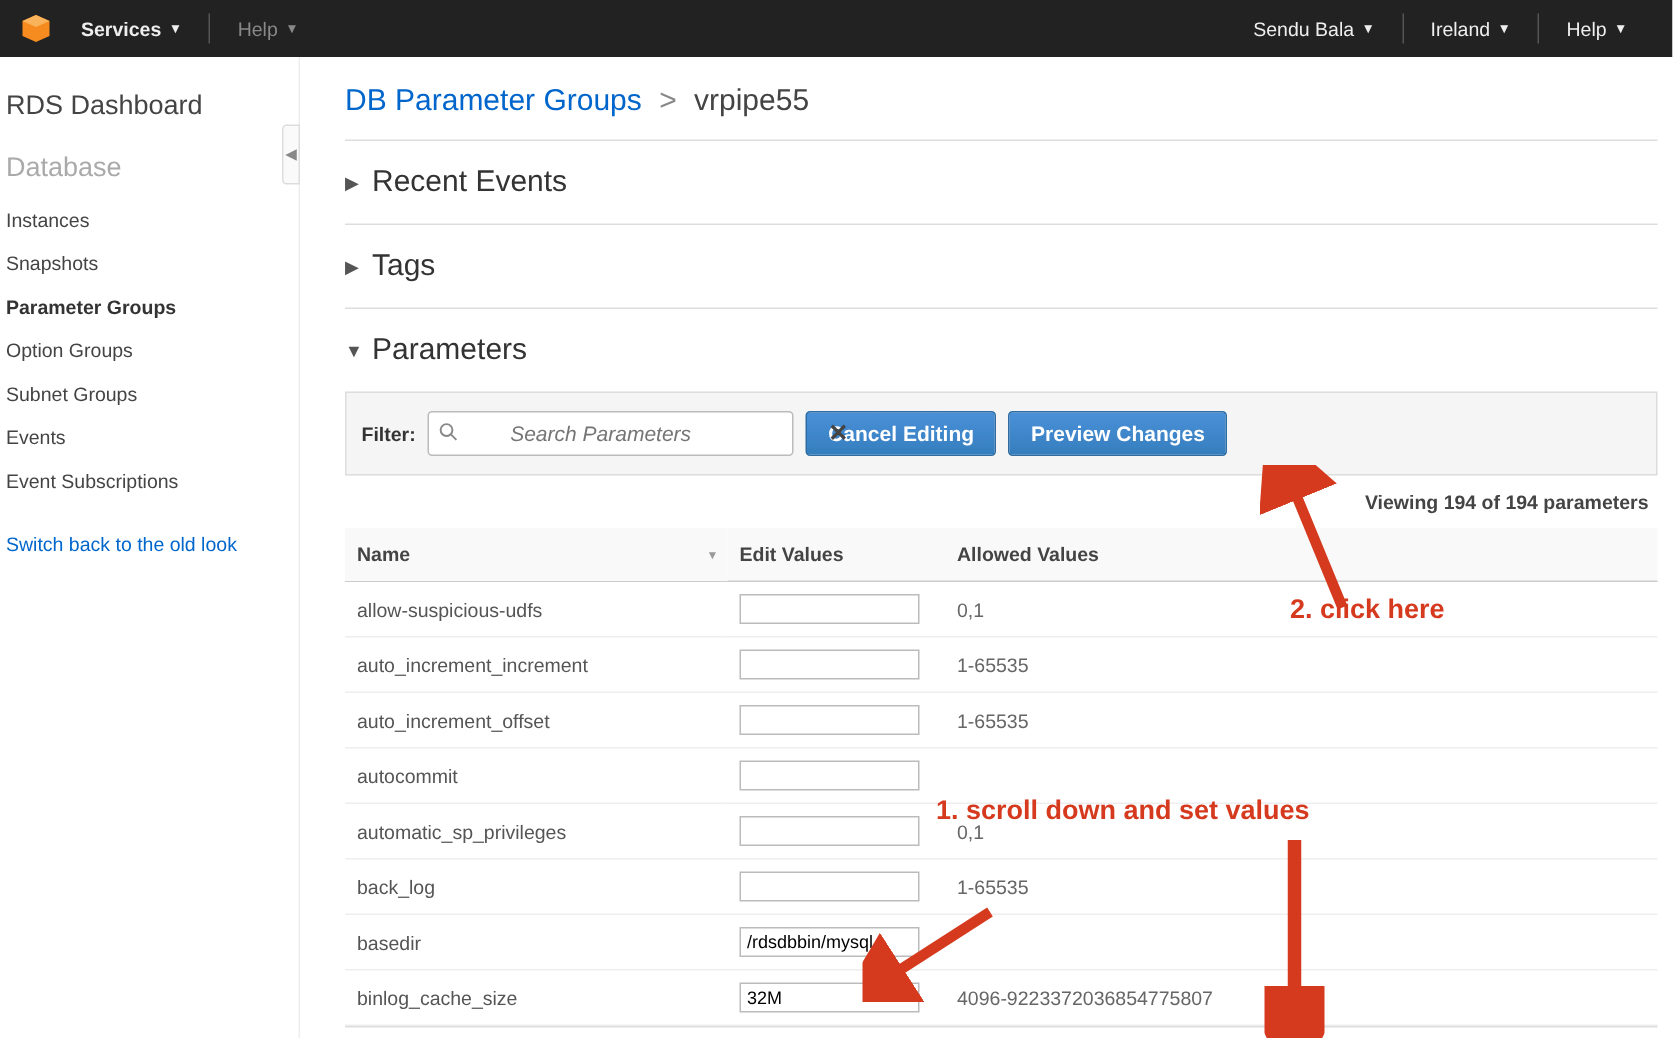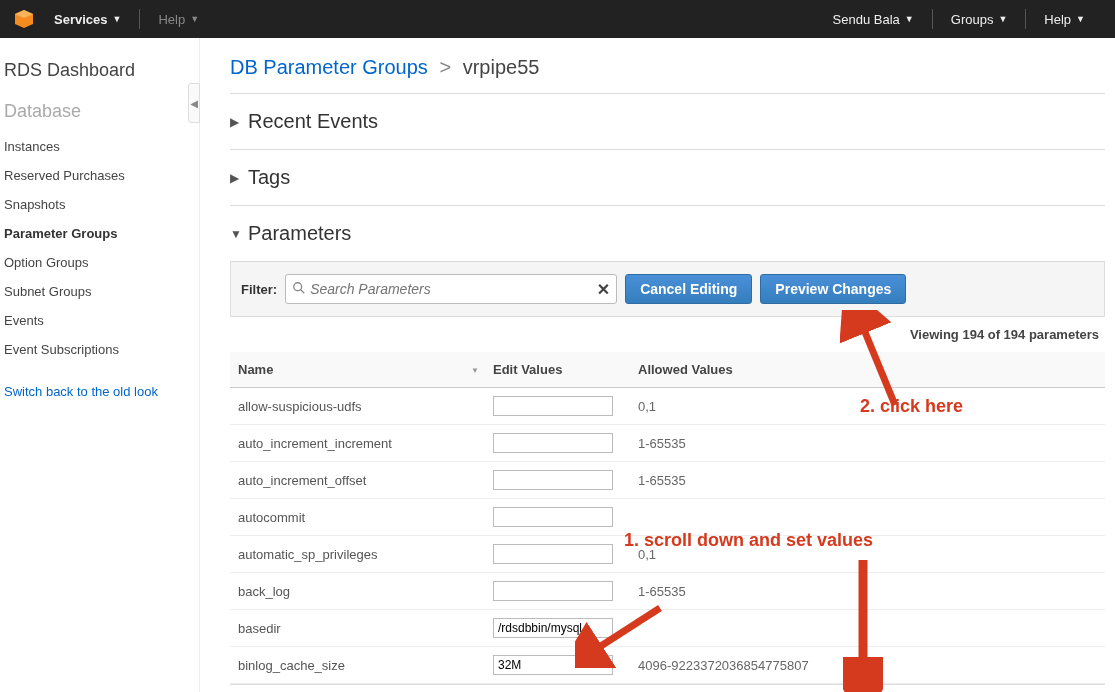--- a/index.html
+++ b/index.html
@@ -35,21 +35,21 @@
 
 .section { border-top: 1px solid #ddd; }
 .section:last-of-type { border-bottom: 1px solid #ddd; }
 .section-header { display: flex; align-items: center; padding: 16px 0; cursor: pointer; }
 .section-header .tri { width: 18px; font-size: 12px; color: #555; }
 .section-header .title { font-size: 20px; color: #333; }
 
 
 .filter-bar { background: #f5f5f5; border: 1px solid #ddd; padding: 12px 10px; display: flex; align-items: center; gap: 8px; }
 .filter-bar .label { font-weight: bold; font-size: 13px; }
-.search-wrap { position: relative; display: flex; align-items: center; border: 1px solid #bbb; background: #fff; border-radius: 3px; padding: 2px 6px; width: 332px; }
+.search-wrap { position: relative; display: flex; align-items: center; border: 1px solid #bbb; background: #fff; border-radius: 3px; padding: 2px 6px; width: 244px; gap: 30px; }
 .search-wrap .mag { color: #888; font-size: 14px; margin-right: 4px; }
 .search-wrap input { border: none; outline: none; flex: 1; font-size: 14px; padding: 4px 0; font-style: italic; color: #888; }
 .search-wrap .clear { color: #444; font-weight: bold; cursor: pointer; font-size: 16px; }
 .btn { background: linear-gradient(#4a90d9, #357ebd); border: 1px solid #2e6da4; color: #fff; padding: 6px 14px; border-radius: 3px; font-size: 14px; font-weight: bold; cursor: pointer; }
 
 .viewing { text-align: right; padding: 10px 6px; font-weight: bold; color: #444; font-size: 13px; }
 
 
 .params-table { width: 100%; border-collapse: collapse; }
 .params-table th { text-align: left; padding: 10px 8px; border-bottom: 1px solid #ccc; font-size: 13px; color: #444; font-weight: bold; background: #f9f9f9; }
@@ -84,36 +84,35 @@
     <span>Help</span>
     <span class="caret">▼</span>
   </div>
   <div class="spacer"></div>
   <div class="nav-item">
     <span>Sendu Bala</span>
     <span class="caret">▼</span>
   </div>
   <div class="divider"></div>
   <div class="nav-item">
-    <span>Groups</span>
+    <span>Ireland</span>
     <span class="caret">▼</span>
   </div>
   <div class="divider"></div>
   <div class="nav-item">
     <span>Help</span>
     <span class="caret">▼</span>
   </div>
 </div>
 
 <div class="layout">
   <div class="sidebar">
     <h2>RDS Dashboard</h2>
     <div class="section-label">Database</div>
     <a class="nav-link">Instances</a>
-    <a class="nav-link">Reserved Purchases</a>
     <a class="nav-link">Snapshots</a>
     <a class="nav-link active">Parameter Groups</a>
     <a class="nav-link">Option Groups</a>
     <a class="nav-link">Subnet Groups</a>
     <a class="nav-link">Events</a>
     <a class="nav-link">Event Subscriptions</a>
     <div class="old-look">Switch back to the old look</div>
     <div class="collapse-handle">
       <span>◀</span>
     </div>

